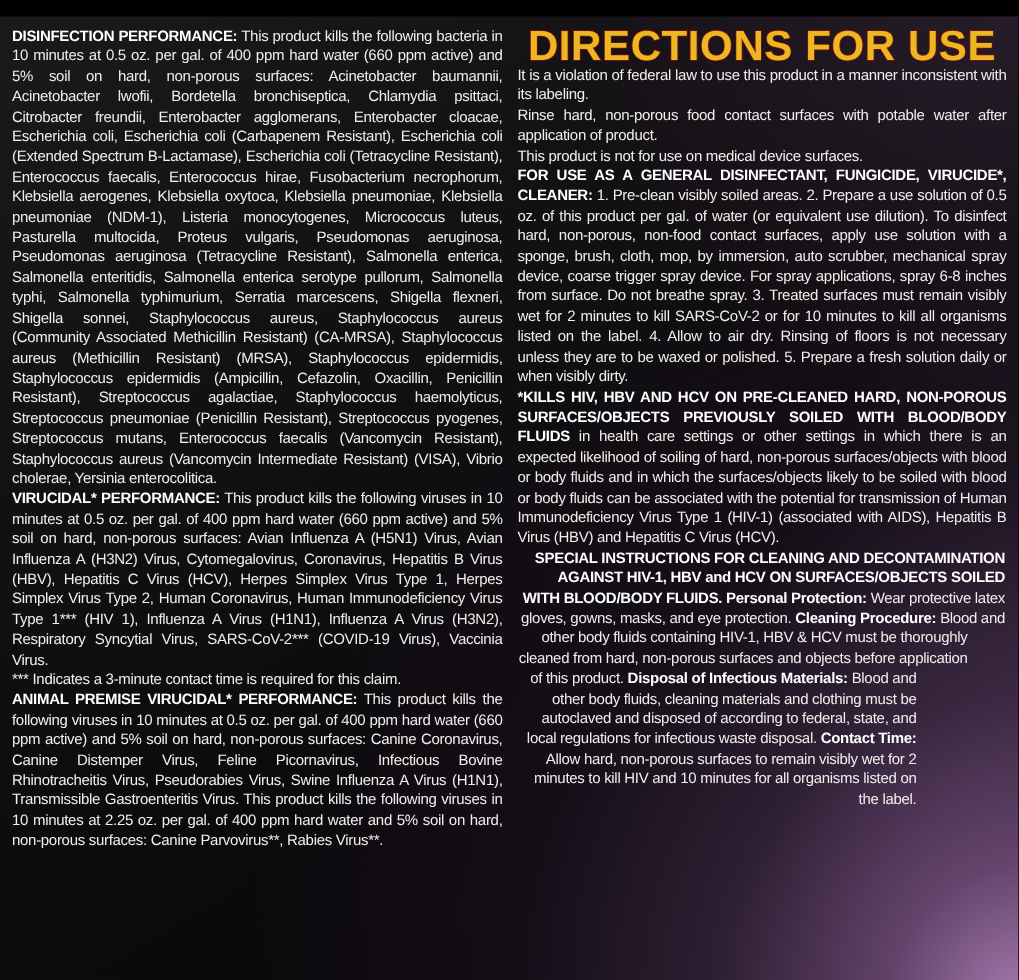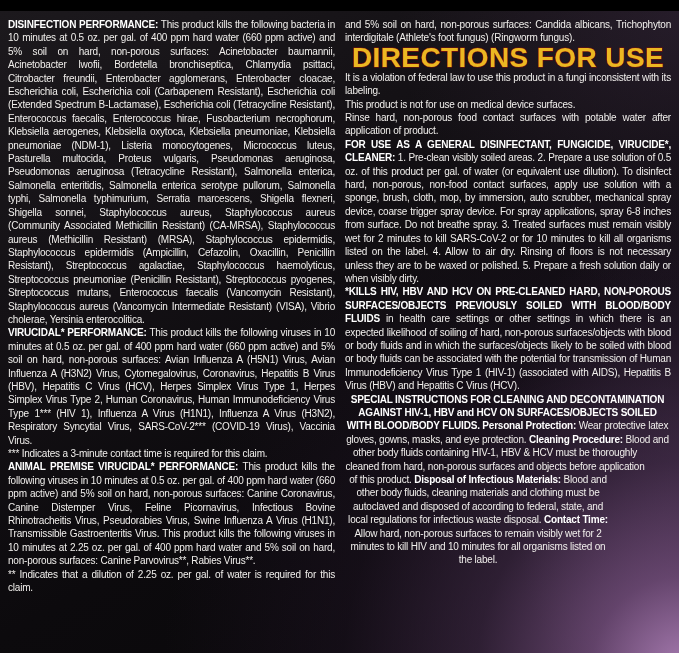--- a/index.html
+++ b/index.html
@@ -34,39 +34,37 @@
     margin:2px 0 2px 0;
     color:#EBB722;
     -webkit-text-stroke:1.1px #7E120E;
     paint-order:stroke fill;
     text-shadow:0 0 1px #7E120E;
   }
   .wrap-spacer{float:right;clear:right;}
   .ws1{width:1px;height:62px;}
   .ws2{width:26px;height:27px;}
   .ws3{width:60px;height:94px;}
-  .special-par{text-align:center;}
+  .special-par{text-align:right;}
 </style>
 </head>
 <body>
 
 <div class="page">
 
   <div class="col col-left">
     <p><b>DISINFECTION PERFORMANCE:</b><span> This product kills the following bacteria in 10 minutes at 0.5 oz. per gal. of 400 ppm hard water (660 ppm active) and 5% soil on hard, non-porous surfaces: Acinetobacter baumannii, Acinetobacter lwofii, Bordetella bronchiseptica, Chlamydia psittaci, Citrobacter freundii, Enterobacter agglomerans, Enterobacter cloacae, Escherichia coli, Escherichia coli (Carbapenem Resistant), Escherichia coli (Extended Spectrum B-Lactamase), Escherichia coli (Tetracycline Resistant), Enterococcus faecalis, Enterococcus hirae, Fusobacterium necrophorum, Klebsiella aerogenes, Klebsiella oxytoca, Klebsiella pneumoniae, Klebsiella pneumoniae (NDM-1), Listeria monocytogenes, Micrococcus luteus, Pasturella multocida, Proteus vulgaris, Pseudomonas aeruginosa, Pseudomonas aeruginosa (Tetracycline Resistant), Salmonella enterica, Salmonella enteritidis, Salmonella enterica serotype pullorum, Salmonella typhi, Salmonella typhimurium, Serratia marcescens, Shigella flexneri, Shigella sonnei, Staphylococcus aureus, Staphylococcus aureus (Community Associated Methicillin Resistant) (CA-MRSA), Staphylococcus aureus (Methicillin Resistant) (MRSA), Staphylococcus epidermidis, Staphylococcus epidermidis (Ampicillin, Cefazolin, Oxacillin, Penicillin Resistant), Streptococcus agalactiae, Staphylococcus haemolyticus, Streptococcus pneumoniae (Penicillin Resistant), Streptococcus pyogenes, Streptococcus mutans, Enterococcus faecalis (Vancomycin Resistant), Staphylococcus aureus (Vancomycin Intermediate Resistant) (VISA), Vibrio cholerae, Yersinia enterocolitica.</span></p>
     <p><b>VIRUCIDAL* PERFORMANCE:</b><span> This product kills the following viruses in 10 minutes at 0.5 oz. per gal. of 400 ppm hard water (660 ppm active) and 5% soil on hard, non-porous surfaces: Avian Influenza A (H5N1) Virus, Avian Influenza A (H3N2) Virus, Cytomegalovirus, Coronavirus, Hepatitis B Virus (HBV), Hepatitis C Virus (HCV), Herpes Simplex Virus Type 1, Herpes Simplex Virus Type 2, Human Coronavirus, Human Immunodeficiency Virus Type 1*** (HIV 1), Influenza A Virus (H1N1), Influenza A Virus (H3N2), Respiratory Syncytial Virus, SARS-CoV-2*** (COVID-19 Virus), Vaccinia Virus.</span></p>
     <p>*** Indicates a 3-minute contact time is required for this claim.</p>
     <p><b>ANIMAL PREMISE VIRUCIDAL* PERFORMANCE:</b><span> This product kills the following viruses in 10 minutes at 0.5 oz. per gal. of 400 ppm hard water (660 ppm active) and 5% soil on hard, non-porous surfaces: Canine Coronavirus, Canine Distemper Virus, Feline Picornavirus, Infectious Bovine Rhinotracheitis Virus, Pseudorabies Virus, Swine Influenza A Virus (H1N1), Transmissible Gastroenteritis Virus. This product kills the following viruses in 10 minutes at 2.25 oz. per gal. of 400 ppm hard water and 5% soil on hard, non-porous surfaces: Canine Parvovirus**,  Rabies Virus**.</span></p>
-    <p>** Indicates that a dilution of 2.25 oz. per gal. of water is required for this claim.</p>
   </div>
 
   <div class="col col-right">
-    <p>and 5% soil on hard, non-porous surfaces: Candida albicans, Trichophyton interdigitale  (Athlete's foot fungus) (Ringworm fungus).</p>
     <div class="directions-title">DIRECTIONS FOR USE</div>
-    <p>It is a violation of federal law to use this product in a fungi inconsistent with its labeling.</p>
+    <p>It is a violation of federal law to use this product in a manner inconsistent with its labeling.</p>
+    <p>Rinse hard, non-porous food contact surfaces with potable water after application of product.</p>
     <p>This product is not for use on medical device surfaces.</p>
-    <p>Rinse hard, non-porous food contact surfaces with potable water after application of product.</p>
     <p><b>FOR USE AS A GENERAL DISINFECTANT, FUNGICIDE, VIRUCIDE*, CLEANER:</b><span> 1. Pre-clean visibly soiled areas. 2. Prepare a use solution of 0.5 oz. of this product per gal. of water (or equivalent use dilution). To disinfect hard, non-porous, non-food contact surfaces, apply use solution with a sponge, brush, cloth, mop, by immersion, auto scrubber, mechanical spray device, coarse trigger spray device. For spray applications, spray 6-8 inches from surface. Do not breathe spray. 3. Treated surfaces must remain visibly wet for 2 minutes to kill SARS-CoV-2 or for 10 minutes to kill all organisms listed on the label. 4. Allow to air dry. Rinsing of floors is not necessary unless they are to be waxed or polished. 5. Prepare a fresh solution daily or when visibly dirty.</span></p>
     <p><b>*KILLS HIV, HBV AND HCV ON PRE-CLEANED HARD, NON-POROUS SURFACES/OBJECTS PREVIOUSLY SOILED WITH BLOOD/BODY FLUIDS</b><span> in health care settings or other settings in which there is an expected likelihood of soiling of hard, non-porous surfaces/objects with blood or body fluids and in which the surfaces/objects likely to be soiled with blood or body fluids can be associated with the potential for transmission of Human Immunodeficiency Virus Type 1 (HIV-1) (associated with AIDS), Hepatitis B Virus (HBV) and Hepatitis C Virus (HCV).</span></p>
     <p class="special-par"><span class="wrap-spacer ws1"></span><span class="wrap-spacer ws2"></span><span class="wrap-spacer ws3"></span><b>SPECIAL INSTRUCTIONS FOR CLEANING AND DECONTAMINATION AGAINST HIV-1, HBV and HCV ON SURFACES/OBJECTS SOILED WITH BLOOD/BODY FLUIDS.</b><b> Personal Protection:</b><span> Wear protective latex gloves, gowns, masks, and eye protection. </span><b>Cleaning Procedure:</b><span> Blood and other body fluids containing HIV-1, HBV &amp; HCV must be thoroughly cleaned from hard, non-porous surfaces and objects before application of this product. </span><b>Disposal of Infectious Materials:</b><span> Blood and other body fluids, cleaning materials and clothing must be autoclaved and disposed of according to federal, state, and local regulations for infectious waste disposal. </span><b>Contact Time:</b><span> Allow hard, non-porous surfaces to remain visibly wet for 2 minutes to kill HIV and 10 minutes for all organisms listed on the label.</span></p>
   </div>
 
 </div>
 
 </body></html>

